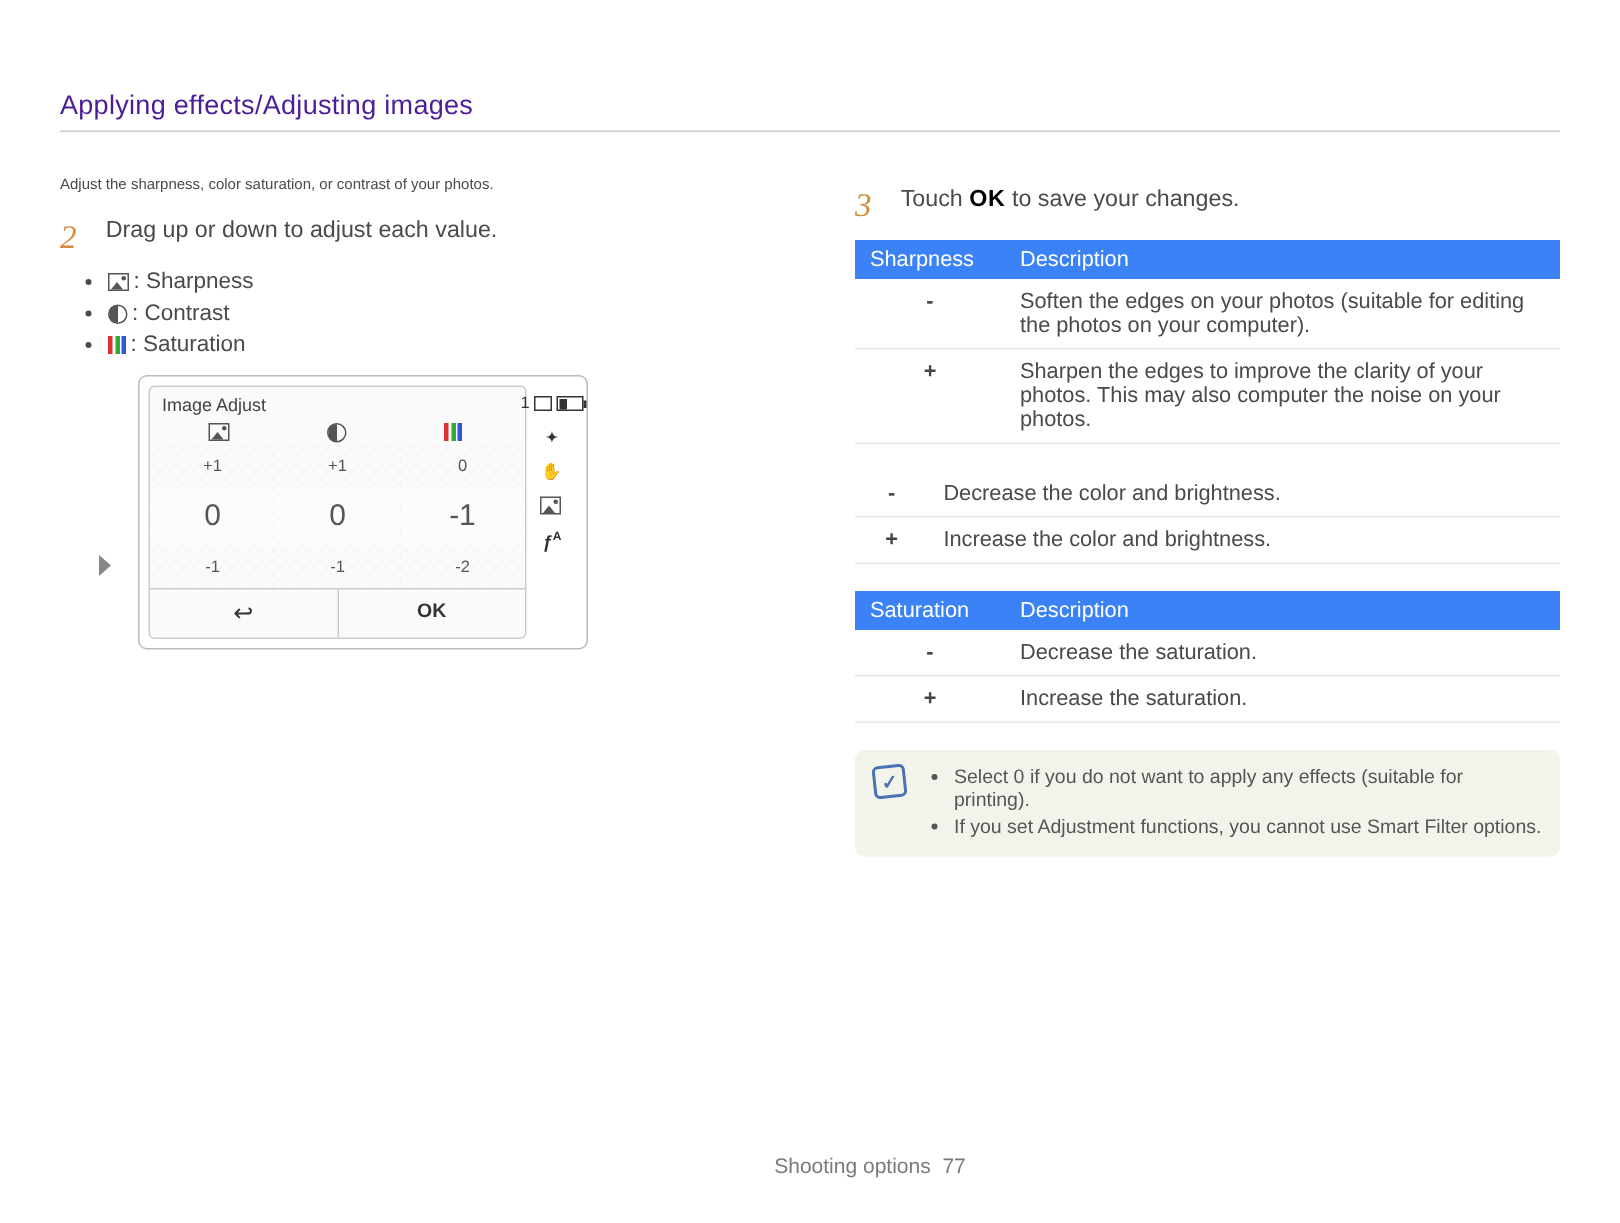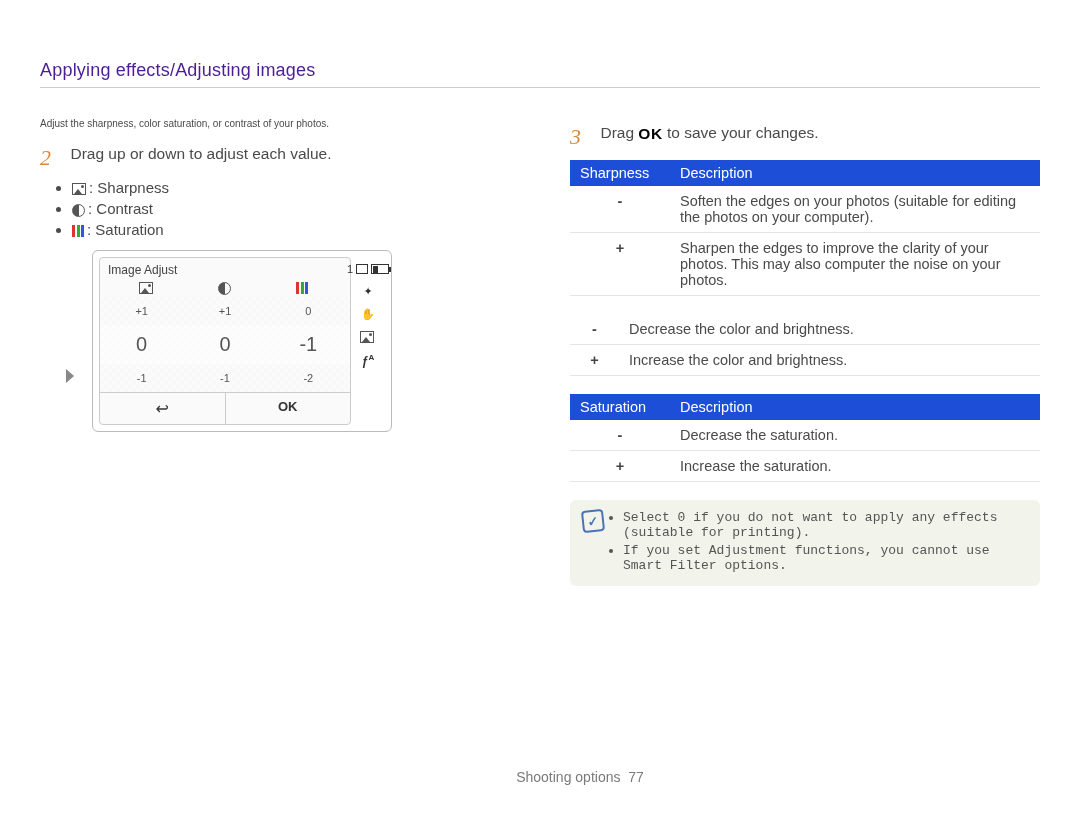--- a/index.html
+++ b/index.html
@@ -118,38 +118,38 @@
     .dev-side .bat::after{content:'';position:absolute;right:-3px;top:2px;width:2px;height:5px;background:#333;}
     .dev-side .bat span{display:block; width:5px; height:7px; background:#333; margin:1px 0 0 1px;}
     .arrow-play {
       position:absolute; left:66px; margin-top:-63px;
       width:0;height:0;border-top:7px solid transparent; border-bottom:7px solid transparent; border-left:8px solid #888;
     }
 
     
     table.dtable { width: 100%; border-collapse: collapse; font-size:14.5px; margin-bottom: 18px; }
     table.dtable th {
-      background:#1d4ed8; color:#fff; text-align:left; font-weight:400;
+      background:#3b82f6; color:#fff; text-align:left; font-weight:400;
       padding:5px 10px;
     }
     table.dtable th:first-child { width: 100px; }
     table.dtable td { padding: 7px 10px; border-bottom:1px solid #e6e6e6; vertical-align: top; }
     table.dtable td:first-child { text-align:center; font-weight:bold; color:#444; }
 
     .note {
       display:flex; gap:12px; background:#f2f4ec; border-radius:6px;
       padding: 10px 12px; font-size:13px; color:#555; align-items:flex-start;
       margin-top: 4px;
     }
     .note-icon {
       width:22px; height:22px; border:2px solid #4a72b5; color:#4a72b5; border-radius:4px;
       display:flex; align-items:center; justify-content:center; font-weight:bold; transform: rotate(-6deg);
       flex-shrink:0;
     }
-    .note ul { list-style: disc; margin-left: 7px; font-family: Liberation Mono, monospace; }
+    .note ul { list-style: disc; margin-left: 20px; }
     .note li { margin-bottom: 3px; }
 
     .footer {
       position:absolute; bottom: 30px; width:100%; text-align:center;
       font-size:14px; color:#7a7a7a;
     }
   </style>
 </head>
 <body>
 
@@ -235,21 +235,21 @@
           <span class="arrow-play"></span>
         </li>
       </ol>
     </div>
 
     <div class="col">
       <ol class="steps" style="margin-top:6px;">
         <li>
           <span class="step-num">3</span>
           <span class="step-body-r">
-            <span>Drag </span><span class="ok-badge">OK</span><span> to save your changes.</span>
+            <span>Touch </span><span class="ok-badge">OK</span><span> to save your changes.</span>
           </span>
         </li>
       </ol>
 
       <table class="dtable">
         <tbody>
             <tr>
               <th>Sharpness</th>
               <th>Description</th>
             </tr>

